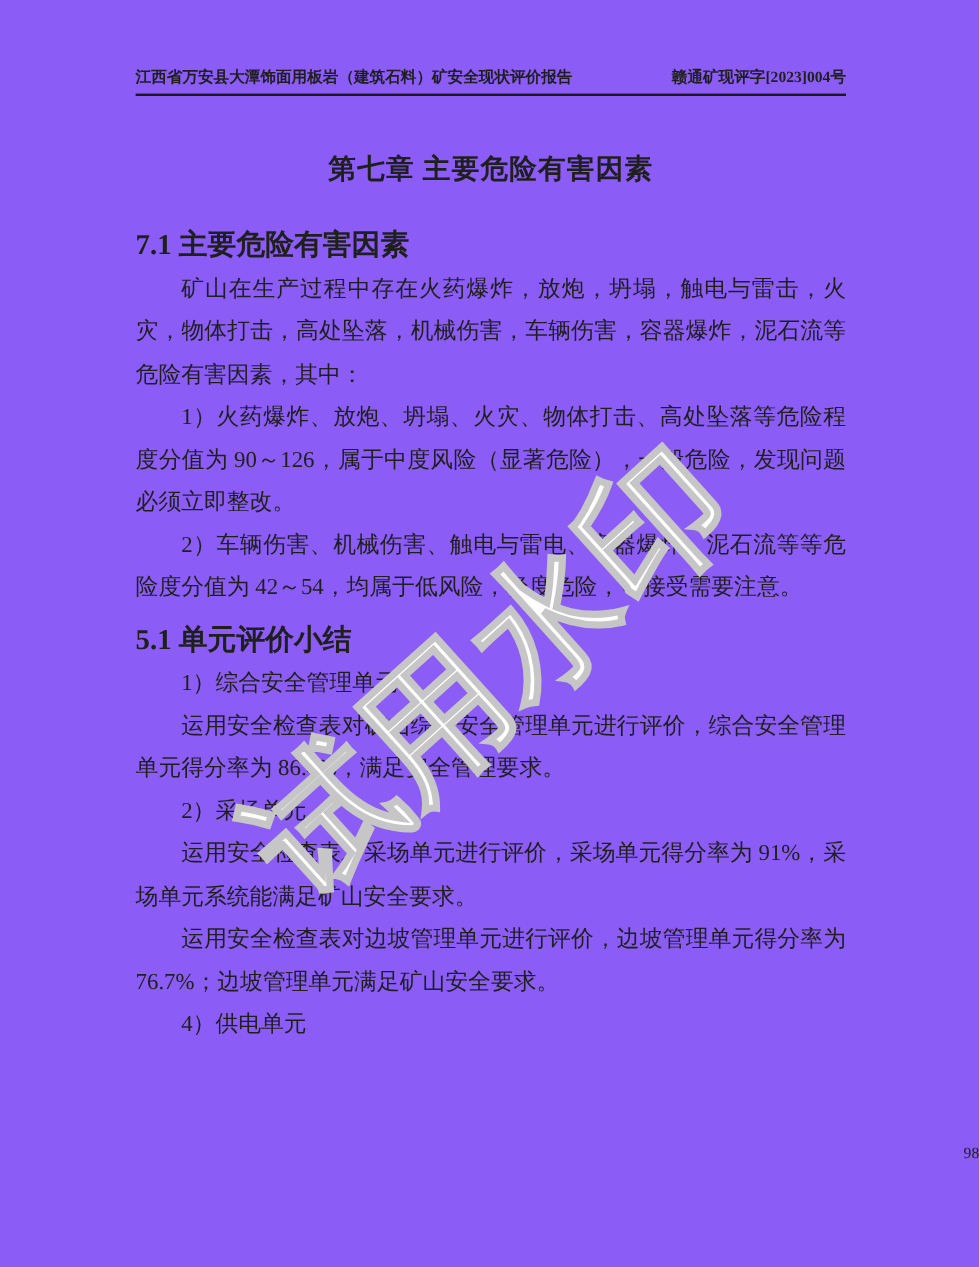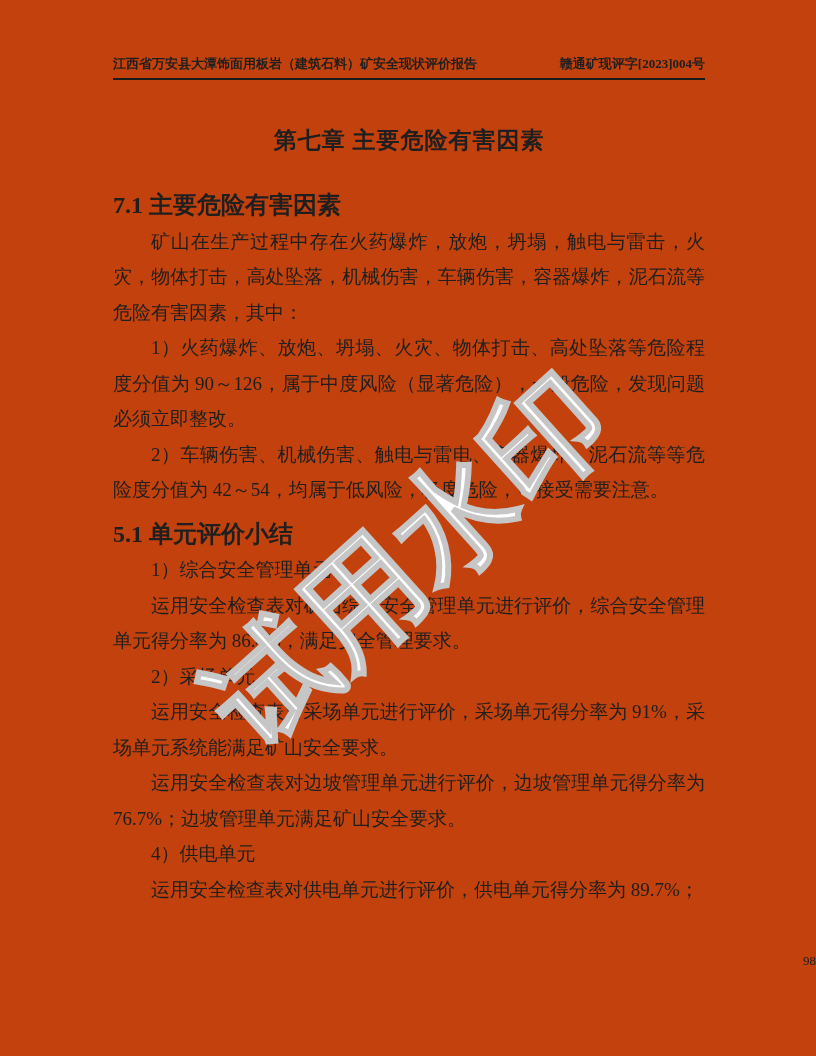--- a/index.html
+++ b/index.html
@@ -1,20 +1,20 @@
 <!DOCTYPE html>
 <html><head>
 <meta charset="utf-8">
 <style>
   html, body { margin: 0; padding: 0; background: #ffffff; }
   .page {
     position: relative;
     width: 816px;
     height: 1056px;
-    background: #c2410c;
+    background: #8b5cf6;
     overflow: hidden;
     font-family: "Liberation Serif", "DejaVu Serif", serif;
     color: #1f1f1f;
   }
   .header {
     position: absolute;
     top: 55px;
     left: 113px;
     right: 111px;
     display: flex;
@@ -98,20 +98,19 @@
     <p>1）火药爆炸、放炮、坍塌、火灾、物体打击、高处坠落等危险程度分值为 90～126，属于中度风险（显著危险），一般危险，发现问题必须立即整改。</p>
     <p>2）车辆伤害、机械伤害、触电与雷电、容器爆炸、泥石流等等危险度分值为 42～54，均属于低风险，轻度危险，可接受需要注意。</p>
 
     <div class="h2 h2-gap">5.1 单元评价小结</div>
     <p>1）综合安全管理单元</p>
     <p>运用安全检查表对矿山综合安全管理单元进行评价，综合安全管理单元得分率为 86.4%，满足安全管理要求。</p>
     <p>2）采场单元</p>
     <p>运用安全检查表对采场单元进行评价，采场单元得分率为 91%，采场单元系统能满足矿山安全要求。</p>
     <p>运用安全检查表对边坡管理单元进行评价，边坡管理单元得分率为 76.7%；边坡管理单元满足矿山安全要求。</p>
     <p>4）供电单元</p>
-    <p>运用安全检查表对供电单元进行评价，供电单元得分率为 89.7%；</p>
   </div>
 
   <div class="watermark">试用水印</div>
 
   <div class="pageno">98</div>
 
 </div>
 
 </body></html>

